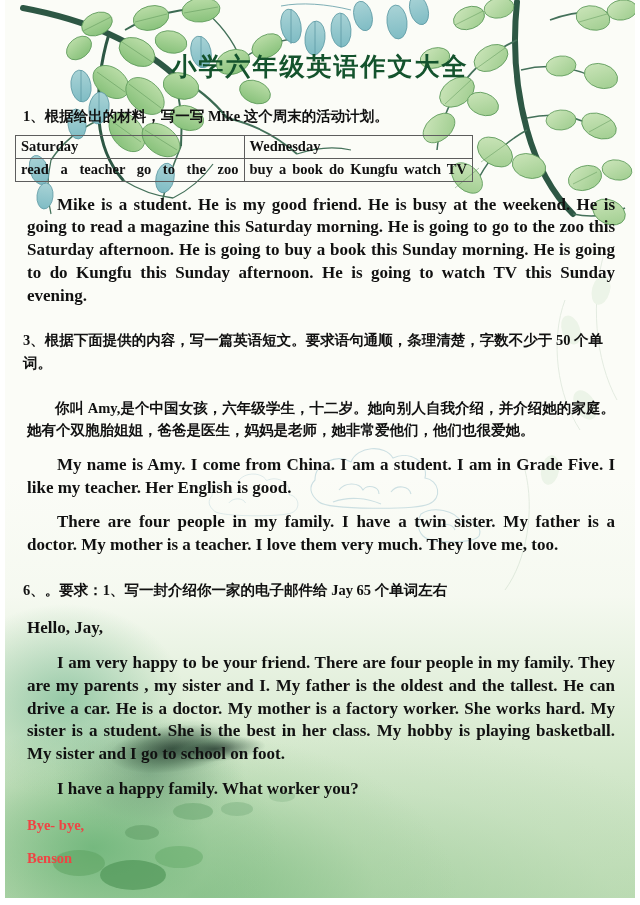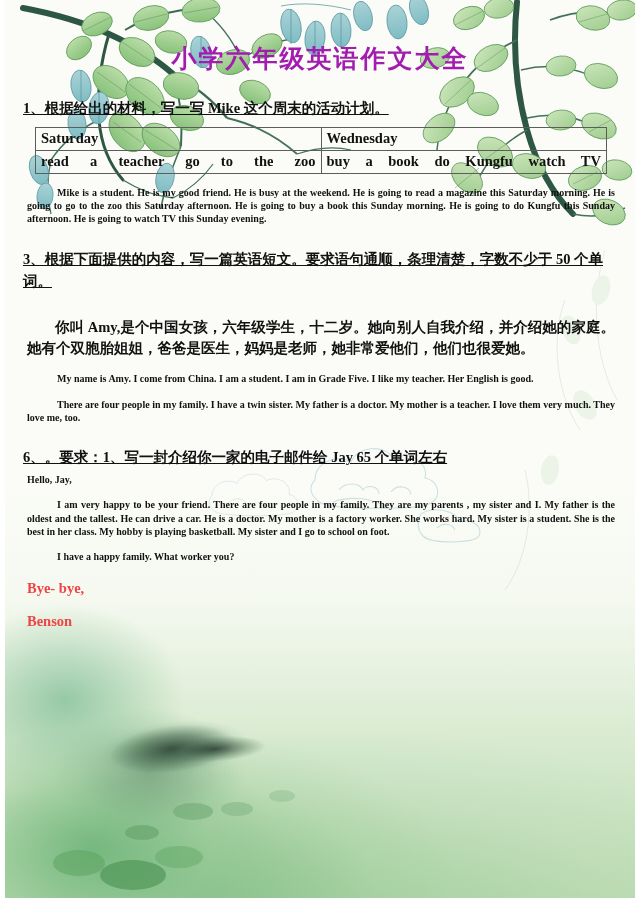--- a/index.html
+++ b/index.html
@@ -37,50 +37,50 @@
     transform:rotate(-4deg);pointer-events:none;}
   .stone{position:absolute;border-radius:50%;pointer-events:none;}
 
   
   .cloudwm{position:absolute;pointer-events:none;opacity:.5;}
 
   
   #content{position:absolute;left:0;top:0;width:630px;height:898px;}
 
   .title{
-    text-align:center;margin:0;padding:42px 0 0 0;
+    text-align:center;margin:8px;padding:42px 0 0 0;
     font-family:"DejaVu Serif","Liberation Serif",serif;
-    font-size:25px;font-weight:bold;color:#a21caf;letter-spacing:2px;
+    font-size:25px;font-weight:bold;color:#14532d;letter-spacing:2px;
     position:relative;z-index:6;
   }
 
   .q{margin:22px 0 0 18px;font-size:14.5px;font-weight:bold;color:#111;
-     position:relative;z-index:6;line-height:1.55;padding-right:22px;text-decoration:underline;}
+     position:relative;z-index:6;line-height:1.55;padding-right:22px;}
 
   
   table.plan{
-    margin:8px 0 0 30px;width:572px;border-collapse:collapse;
+    margin:8px 0 0 10px;width:458px;border-collapse:collapse;
     position:relative;z-index:6;background:transparent;
   }
   table.plan td{
     border:1px solid #5d5d5d;padding:1px 5px 2px 5px;
     font-size:14.5px;font-weight:bold;color:#111;
     text-align:justify;text-align-last:justify;
     line-height:1.28;vertical-align:top;width:50%;
   }
   table.plan td.hd{text-align-last:left;}
 
   .para{
-    margin:12px 20px 0 22px;font-size:10px;font-weight:bold;color:#111;
+    margin:12px 20px 0 22px;font-size:17px;font-weight:bold;color:#111;
     line-height:1.34;text-align:justify;text-indent:30px;
     position:relative;z-index:6;
   }
   .para.noind{text-indent:0;}
   .para.cn{font-size:14.5px;line-height:1.5;text-indent:28px;margin-top:24px;}
-  .para.tight{margin-top:4px;}
+  .para.tight{margin-top:16px;}
   .sig{margin:16px 0 0 22px;font-size:14.5px;font-weight:bold;color:#ef4444;
        position:relative;z-index:6;}
 
   
   #decor{position:absolute;left:0;top:0;width:630px;height:300px;z-index:2;pointer-events:none;}
   #decor2{position:absolute;left:0;top:0;width:630px;height:898px;z-index:1;pointer-events:none;}
 </style>
 </head>
 <body>
 

